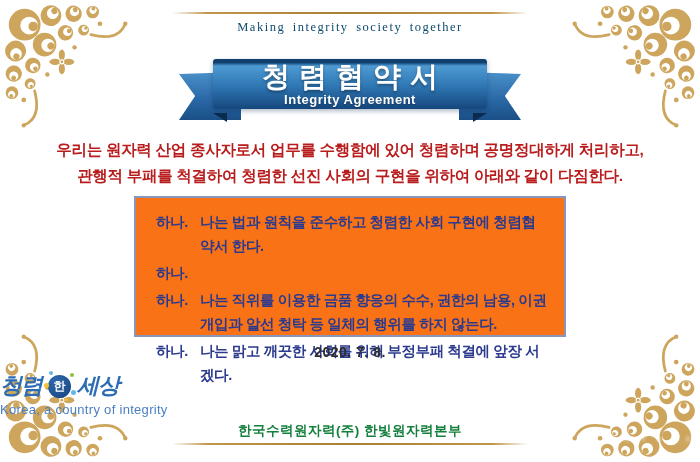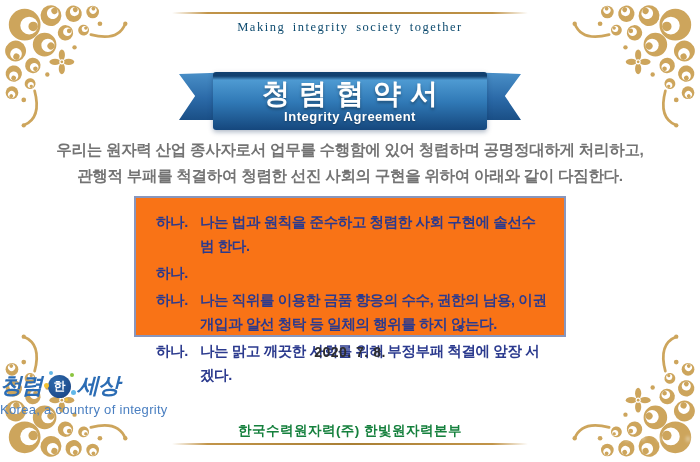--- a/index.html
+++ b/index.html
@@ -31,32 +31,32 @@
 
   
   .ribbon { position:absolute; top:55px; left:50%; transform:translateX(-50%); width:336px; height:68px; }
   .ribbon .tail { position:absolute; top:17px; width:62px; height:48px;
     background:linear-gradient(180deg,#4a90c8 0%, #2b6aa8 55%, #1a4f86 100%); }
   .ribbon .tail.left  { left:-3px;  clip-path:polygon(100% 0, 100% 100%, 0 100%, 26% 50%, 0 4%); }
   .ribbon .tail.right { right:-3px; clip-path:polygon(0 0, 0 100%, 100% 100%, 74% 50%, 100% 4%); }
   .ribbon .fold { position:absolute; width:14px; height:9px; background:#0b2c4f; top:58px; }
   .ribbon .fold.left  { left:31px;  clip-path:polygon(0 0, 100% 0, 100% 100%); }
   .ribbon .fold.right { right:31px; clip-path:polygon(0 0, 100% 0, 0 100%); }
-  .ribbon .band { position:absolute; left:31px; right:31px; top:17px; height:58px;
+  .ribbon .band { position:absolute; left:31px; right:31px; top:4px; height:50px;
     background:linear-gradient(180deg, #11406f 0%, #11406f 7%, #4e9ad2 14%, #3079b6 52%, #15477d 100%);
     border-radius:3px; box-shadow:0 2px 5px rgba(20,50,90,.35);
     display:flex; flex-direction:column; align-items:center; justify-content:center; }
   .ribbon .band .title { color:#fff; font-size:28px; font-weight:bold;
     letter-spacing:9px; margin-left:9px; line-height:30px; text-shadow:0 2px 3px rgba(0,0,0,.35); }
   .ribbon .band .subtitle { color:#fff; font-size:13px; font-weight:bold; letter-spacing:0.5px;
     line-height:15px; text-shadow:0 1px 2px rgba(0,0,0,.3); }
 
   
   .intro { position:absolute; top:137px; width:100%; text-align:center;
-    color:#737373; font-size:15.5px; font-weight:bold; line-height:26px; letter-spacing:-0.3px; }
+    color:#b91c1c; font-size:15.5px; font-weight:bold; line-height:26px; letter-spacing:-0.3px; }
 
   
   .pledge-box { position:absolute; top:196px; left:50%; transform:translateX(-50%);
     width:432px; height:141px; border:2px solid #8896bd; background:#f97316;
     padding:12px 16px 8px 20px; }
   .pledge-item { display:flex; color:#2b3a8e; font-size:14.5px; font-weight:bold;
     line-height:24px; letter-spacing:-0.4px; margin-bottom:3px; }
   .pledge-item .marker { flex:0 0 44px; }
   .pledge-item .text { flex:1; }
 
@@ -171,21 +171,21 @@
   </div>
 
   <div class="intro">
     <div>우리는 원자력 산업 종사자로서 업무를 수행함에 있어 청렴하며 공명정대하게 처리하고,</div>
     <div>관행적 부패를 척결하여 청렴한 선진 사회의 구현을 위하여 아래와 같이 다짐한다.</div>
   </div>
 
   <div class="pledge-box">
     <div class="pledge-item">
       <span class="marker">하나.</span>
-      <span class="text">나는 법과 원칙을 준수하고 청렴한 사회 구현에 솔선수범 한다.</span>
+      <span class="text">나는 법과 원칙을 준수하고 청렴한 사회 구현에 청렴협약서 한다.</span>
     </div>
     <div class="pledge-item">
       <span class="marker">하나.</span>
     </div>
     <div class="pledge-item">
       <span class="marker">하나.</span>
       <span class="text">나는 직위를 이용한 금품 향응의 수수, 권한의 남용, 이권 개입과 알선 청탁 등 일체의 행위를 하지 않는다.</span>
     </div>
     <div class="pledge-item">
       <span class="marker">하나.</span>

